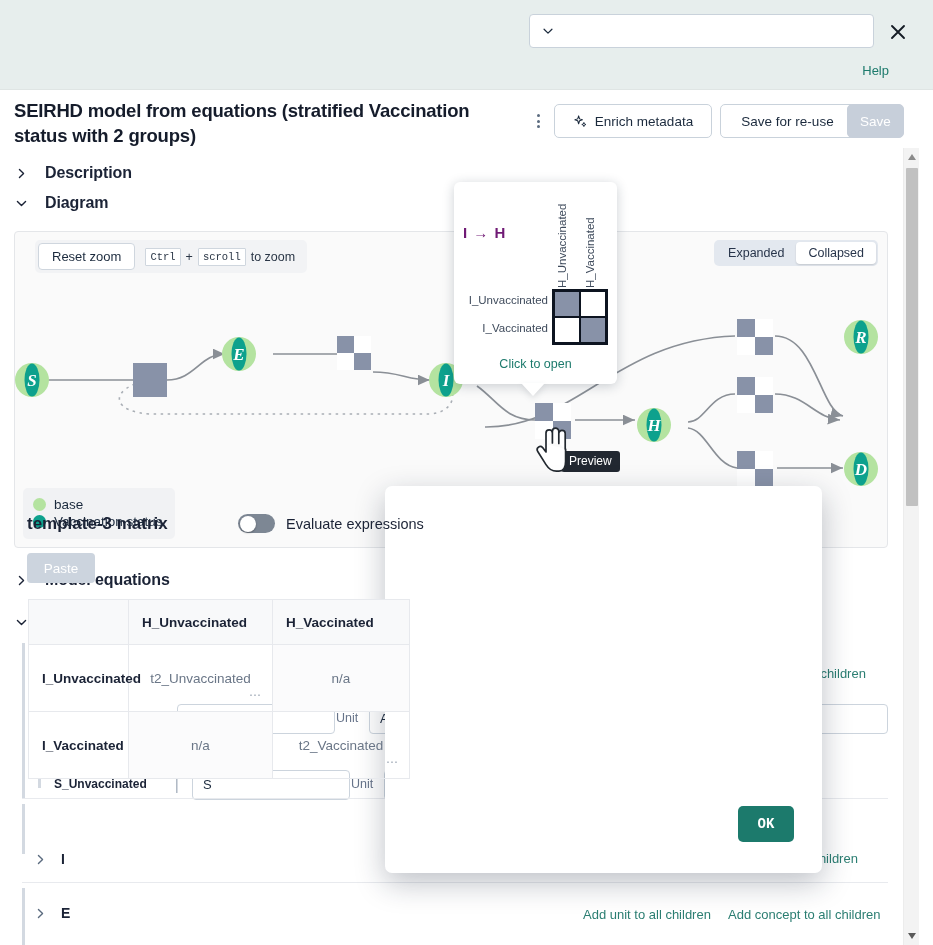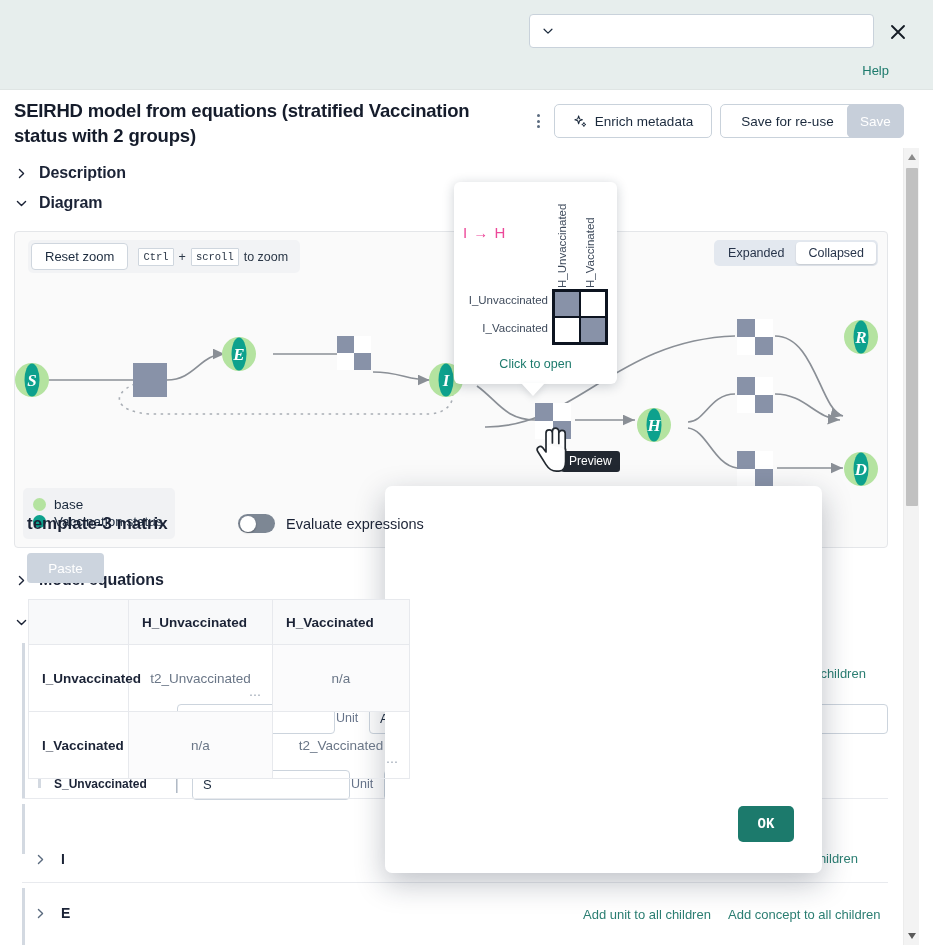--- a/index.html
+++ b/index.html
@@ -85,40 +85,40 @@
     position: absolute; left: 2px; top: 20px; width: 12px; height: 338px;
     background: #c1c1c1; border-radius: 1px; cursor: pointer;
   }
   .page-edge {
     position: absolute; left: 919px; top: 148px; width: 14px; height: 797px;
     background: #fff;
   }
 
   
   .sec-head {
-    position: absolute; display: flex; align-items: center; gap: 11px;
+    position: absolute; display: flex; align-items: center; gap: 17px;
     font-size: 16px; font-weight: 700; color: #1b2336; cursor: pointer;
     letter-spacing: -0.1px;
   }
   .sec-head .cnt { font-size: 12.5px; font-weight: 400; color: #6b7a8d; margin-left: -7px; }
   .chev { width: 13px; height: 13px; flex: none; }
 
   #sec-description { left: 15px; top: 164px; }
   #sec-diagram     { left: 15px; top: 194px; }
   #sec-modeleq     { left: 15px; top: 571px; }
   #sec-statevars   { left: 15px; top: 613px; }
 
   
   .diagram {
     position: absolute; left: 14px; top: 231px; width: 874px; height: 317px;
     background: #fafafa; border: 1px solid #e4e6e9; border-radius: 4px;
     overflow: hidden;
   }
   .zoom-controls {
-    position: absolute; left: 13px; top: 8px; display: flex; align-items: center;
+    position: absolute; left: 20px; top: 8px; display: flex; align-items: center;
     gap: 10px; background: #f2f3f5; border-radius: 5px; padding: 3px 12px 3px 3px; z-index: 6;
   }
   .reset-zoom {
     background: #fff; border: 1px solid #cfd6de; border-radius: 4px;
     font-size: 13px; color: #1b2a3d; padding: 5px 13px; cursor: pointer;
     font-family: "Liberation Sans", sans-serif;
   }
   .zoom-hint { font-size: 12.5px; color: #2a3646; display: flex; align-items: center; gap: 5px; }
   .kbd {
     font-family: "Liberation Mono", monospace; font-size: 10.5px;
@@ -149,22 +149,22 @@
     background: #fff; border-radius: 6px; box-shadow: 0 2px 12px rgba(25,40,60,.22);
     z-index: 30;
   }
   .pop-tail {
     position: absolute; left: 521px; top: 383px; width: 0; height: 0;
     border-left: 12px solid transparent; border-right: 12px solid transparent;
     border-top: 13px solid #fff; z-index: 31;
     filter: drop-shadow(0 3px 3px rgba(25,40,60,.12));
   }
   .pop-title {
-    position: absolute; left: 9px; top: 42px; font-size: 15px; font-weight: 400;
-    color: #ec4899; letter-spacing: 1px;
+    position: absolute; left: 9px; top: 42px; font-size: 15px; font-weight: 700;
+    color: #701a75; letter-spacing: 1px;
   }
   .pop-colhdr {
     position: absolute; font-size: 11.5px; color: #3f4b5c;
     writing-mode: vertical-rl; transform: rotate(180deg);
     white-space: nowrap; text-align: left;
   }
   .pop-rowlbl {
     position: absolute; font-size: 11.5px; color: #3f4b5c; text-align: right; width: 90px;
   }
   .pop-grid {
@@ -227,21 +227,21 @@
   .toggle {
     width: 37px; height: 19px; border-radius: 10px; background: #7d8794;
     position: relative; flex: none;
   }
   .toggle .knob {
     position: absolute; left: 1.5px; top: 1.5px; width: 16px; height: 16px;
     border-radius: 50%; background: #fff; box-shadow: 0 1px 2px rgba(0,0,0,.3);
   }
   .toggle-lbl { font-size: 14.5px; color: #1b2336; }
   .paste-btn {
-    position: absolute; left: 27px; top: 553px; width: 77px; height: 30px;
+    position: absolute; left: 27px; top: 553px; width: 68px; height: 30px;
     background: #ccd4de; color: #fff; border: none; border-radius: 4px;
     font-size: 13.5px; z-index: 51; cursor: default;
     font-family: "Liberation Sans", sans-serif;
   }
   .mtable {
     position: absolute; left: 28px; top: 599px; width: 381px; z-index: 51;
     border-collapse: collapse; table-layout: fixed;
   }
   .mtable th, .mtable td {
     border: 1px solid #e7e9ed; font-size: 13.5px; vertical-align: middle;

